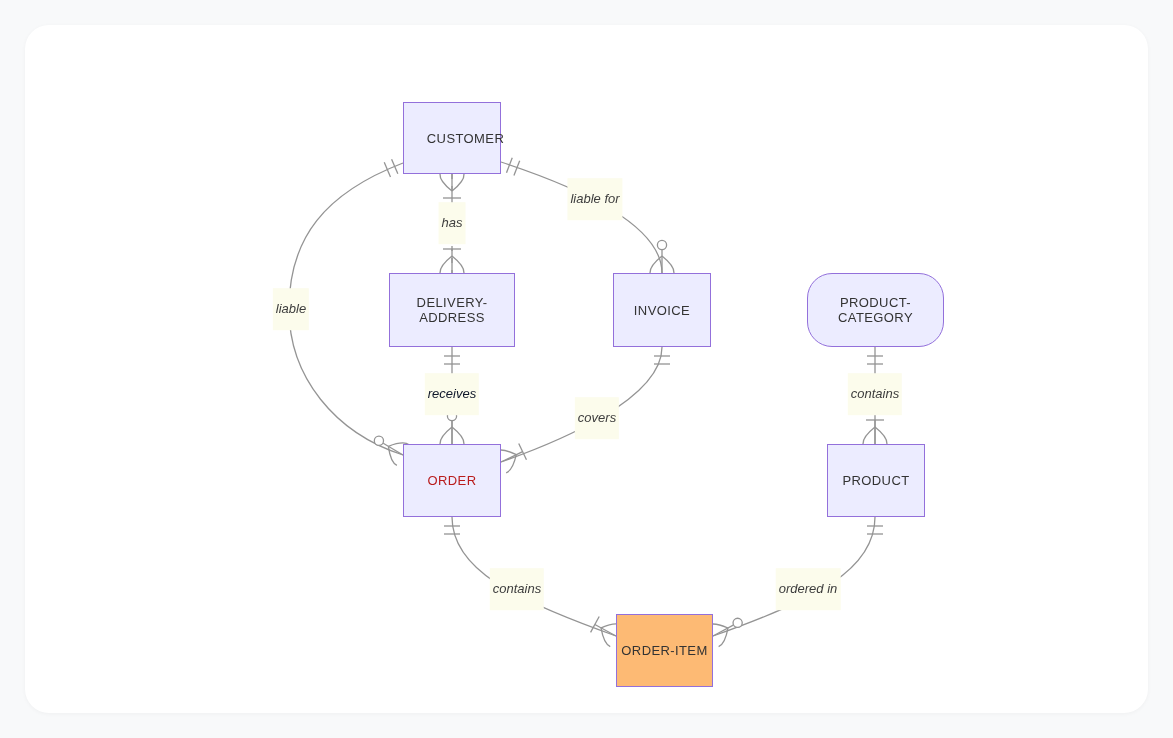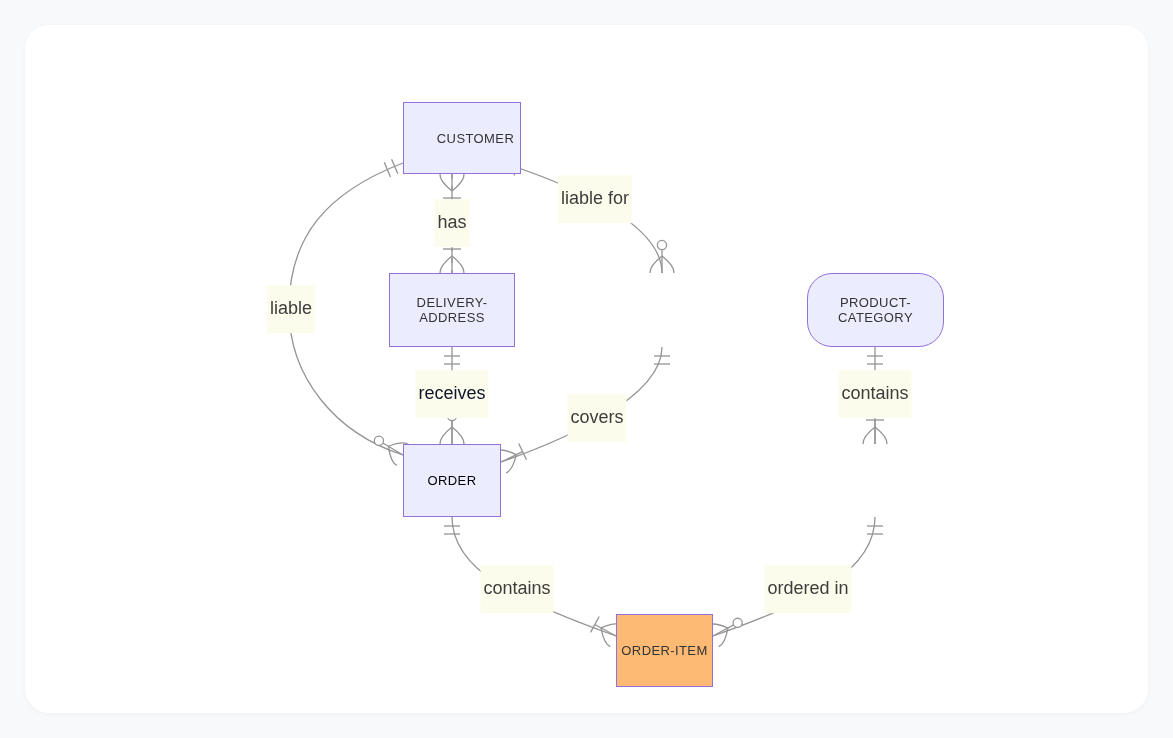--- a/index.html
+++ b/index.html
@@ -19,24 +19,25 @@
     position:absolute;
     display:flex;align-items:center;justify-content:center;
     border-style:solid;border-width:1.4px;
     font-size:13px;letter-spacing:.4px;
     box-sizing:border-box;
     text-align:center;
   }
   .rel-label{
     position:absolute;
     transform:translate(-50%,-50%);
-    font-size:18px;
+    font-size:13px;
     padding:13px 3px;
     white-space:nowrap;
     line-height:1.2;
+    font-style:italic;
   }
 </style>
 </head>
 <body>
 
 <div class="page" style="background: rgb(248, 249, 250);">
   <div class="card" style="background: rgb(255, 255, 255);">
     <svg id="er-svg" viewBox="0 0 1173 738" xmlns="http://www.w3.org/2000/svg">
         <path d="M 378,138 C 300,168 264,213 264,284 C 264,352 310,408 378,430" stroke="#949494" stroke-width="1.3" fill="none"></path>
         <line x1="372.84000000000003" y1="148.87" x2="366.6" y2="134.14999999999998" stroke="#949494" stroke-width="1.3"></line>
@@ -91,31 +92,37 @@
         <line x1="565.56" y1="607.4" x2="574.2" y2="591.5600000000001" stroke="#949494" stroke-width="1.3"></line>
         <path d="M 850,492 C 850,545 790,575 688,611" stroke="#949494" stroke-width="1.3" fill="none"></path>
         <line x1="858" y1="501" x2="842" y2="501" stroke="#949494" stroke-width="1.3"></line>
         <line x1="858" y1="509" x2="842" y2="509" stroke="#949494" stroke-width="1.3"></line>
         <path d="M 693.64 621.56 Q 700.082 618.798 702.96 603.01" stroke="#949494" stroke-width="1.3" fill="none"></path>
         <path d="M 682.36 600.44 Q 688.2379999999999 596.6220000000001 702.96 603.01" stroke="#949494" stroke-width="1.3" fill="none"></path>
         <line x1="688" y1="611" x2="708.24" y2="600.19" stroke="#949494" stroke-width="1.3"></line>
         <circle cx="712.64" cy="597.84" r="4.6" fill="#ffffff" stroke="#949494" stroke-width="1.3"></circle>
       </svg>
 
-    <div class="entity" style="left: 378px; top: 77px; width: 118px; height: 72px; background: rgb(236, 236, 255); border-color: rgb(147, 112, 219); color: rgb(51, 51, 51); padding-left: 27px;">
+    <div class="entity" style="left: 378px; top: 77px; width: 98px; height: 72px; background: rgb(236, 236, 255); border-color: rgb(147, 112, 219); color: rgb(51, 51, 51); padding-left: 27px;">
       <span>CUSTOMER</span>
     </div>
     <div class="entity" style="left: 364px; top: 248px; width: 126px; height: 74px; background: rgb(236, 236, 255); border-color: rgb(147, 112, 219); color: rgb(51, 51, 51);">
       <span>DELIVERY-ADDRESS</span>
     </div>
+    <div class="entity" style="left: 588px; top: 248px; width: 98px; height: 74px; background: rgb(236, 236, 255); border-color: rgb(147, 112, 219); color: rgb(51, 51, 51);">
+      <span>INVOICE</span>
+    </div>
     <div class="entity" style="left: 782px; top: 248px; width: 137px; height: 74px; background: rgb(236, 236, 255); border-color: rgb(147, 112, 219); color: rgb(51, 51, 51); border-radius: 25px;">
       <span>PRODUCT-CATEGORY</span>
     </div>
-    <div class="entity" style="left: 378px; top: 419px; width: 98px; height: 73px; background: rgb(236, 236, 255); border-color: rgb(147, 112, 219); color: #000000;">
+    <div class="entity" style="left: 378px; top: 419px; width: 98px; height: 73px; background: rgb(236, 236, 255); border-color: rgb(147, 112, 219); color: #b91c1c;">
       <span>ORDER</span>
+    </div>
+    <div class="entity" style="left: 802px; top: 419px; width: 98px; height: 73px; background: rgb(236, 236, 255); border-color: rgb(147, 112, 219); color: rgb(51, 51, 51);">
+      <span>PRODUCT</span>
     </div>
     <div class="entity" style="left: 591px; top: 589px; width: 97px; height: 73px; background: #fdba74; border-color: rgb(147, 112, 219); color: rgb(51, 51, 51);">
       <span>ORDER-ITEM</span>
     </div>
 
     <div class="rel-label" style="left: 266px; top: 284px; background: rgb(252, 252, 236); color: rgb(61, 61, 61);">liable</div>
     <div class="rel-label" style="left: 427px; top: 198px; background: rgb(252, 252, 236); color: rgb(61, 61, 61);">has</div>
     <div class="rel-label" style="left: 570px; top: 174px; background: rgb(252, 252, 236); color: rgb(61, 61, 61);">liable for</div>
     <div class="rel-label" style="left: 427px; top: 369px; background: rgb(252, 252, 236); color: #0f172a;">receives</div>
     <div class="rel-label" style="left: 572px; top: 393px; background: rgb(252, 252, 236); color: rgb(61, 61, 61);">covers</div>

